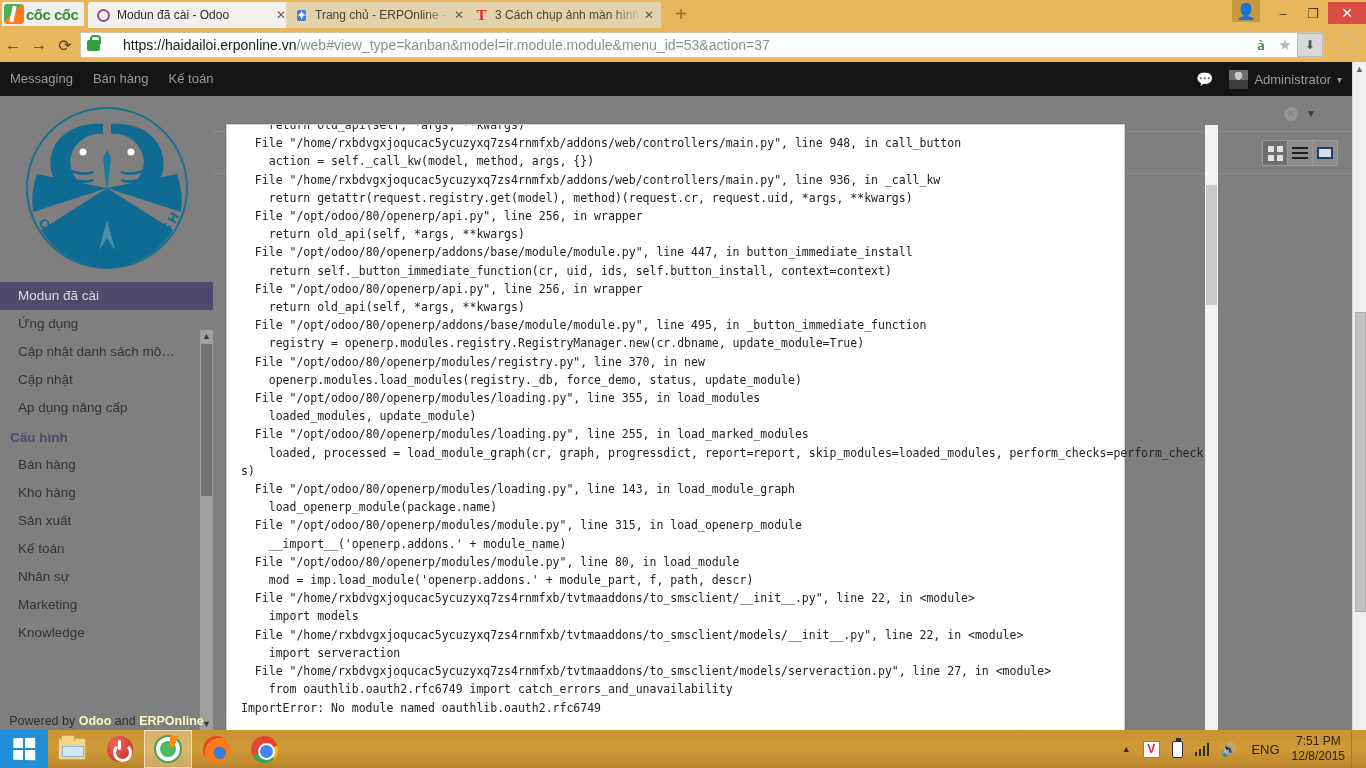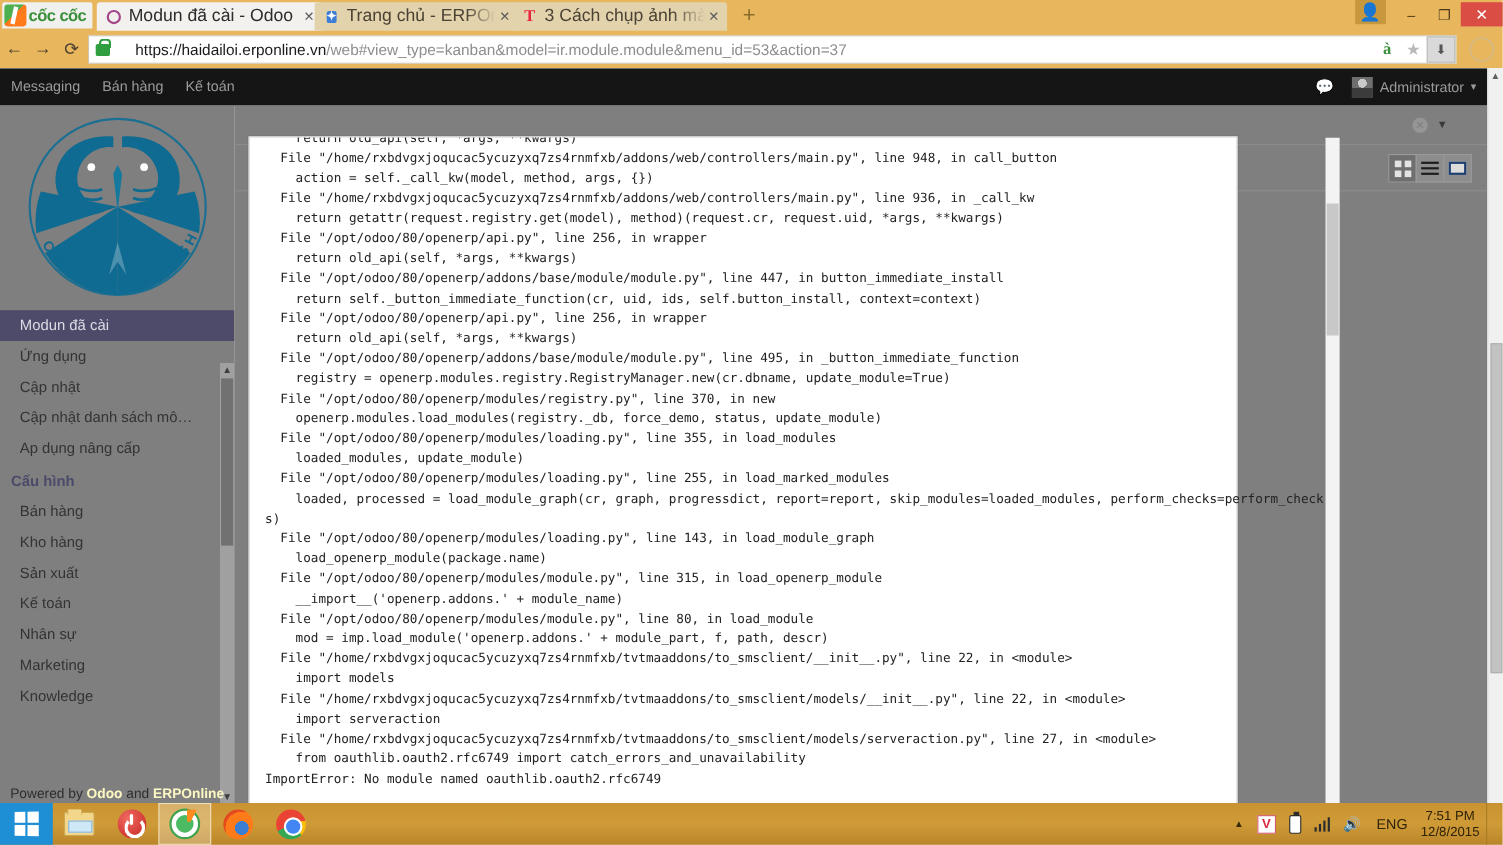--- a/index.html
+++ b/index.html
@@ -49,21 +49,21 @@
   .tab.inactive { background: #e2d3ac; }
   .tab .favicon {
     width: 15px; height: 15px; flex: 0 0 15px; margin-right: 6px;
     display: flex; align-items: center; justify-content: center;
     font-size: 12px; font-weight: bold; line-height: 1;
   }
   .fav-odoo { border: 2px solid #a24689; border-radius: 50%; width: 13px; height: 13px; }
   .fav-erp { background: #3d7fd6; border-radius: 2px; color: #fff; font-size: 11px; }
   .fav-t { color: #e8253c; font-family: "Liberation Serif", serif; font-size: 15px; }
   .tab .tabtitle {
-    flex: 1 1 auto; font-size: 16px; color: #2b2b2b;
+    flex: 1 1 auto; font-size: 12px; color: #2b2b2b;
     white-space: nowrap; overflow: hidden;
   }
   .tab.inactive .tabtitle { color: #4b4235;
      -webkit-mask-image: linear-gradient(to right, #000 80%, transparent 100%);
      mask-image: linear-gradient(to right, #000 80%, transparent 100%); }
   .tab .tabclose {
     flex: 0 0 16px; text-align: center; font-size: 12px; color: #5b5b5b;
     cursor: pointer;
   }
   #newtab {
@@ -354,22 +354,22 @@
             <path id="arcpath" d="M26 112 A80 80 0 0 0 174 112"></path>
           </defs>
         <text font-family="Liberation Sans, sans-serif" font-size="13" font-weight="bold" fill="#0f6b91">
           <textPath href="#arcpath" startOffset="6%">CÔNG TY TNHH MTV GTS HẢI ĐẠI LỢI</textPath>
         </text>
       </svg>
     </div>
 
     <div class="navlink active">Modun đã cài</div>
     <div class="navlink">Ứng dụng</div>
+    <div class="navlink">Cập nhật danh sách mô…</div>
     <div class="navlink">Cập nhật</div>
-    <div class="navlink">Cập nhật danh sách mô…</div>
     <div class="navlink">Ap dụng nâng cấp</div>
 
     <div class="section">Cấu hình</div>
     <div class="navlink">Bán hàng</div>
     <div class="navlink">Kho hàng</div>
     <div class="navlink">Sản xuất</div>
     <div class="navlink">Kế toán</div>
     <div class="navlink">Nhân sự</div>
     <div class="navlink">Marketing</div>
     <div class="navlink">Knowledge</div>

